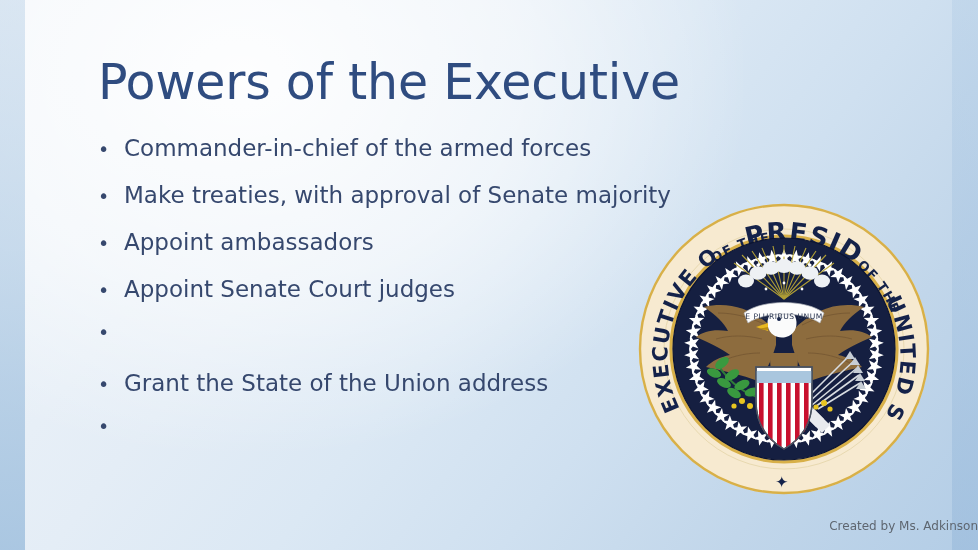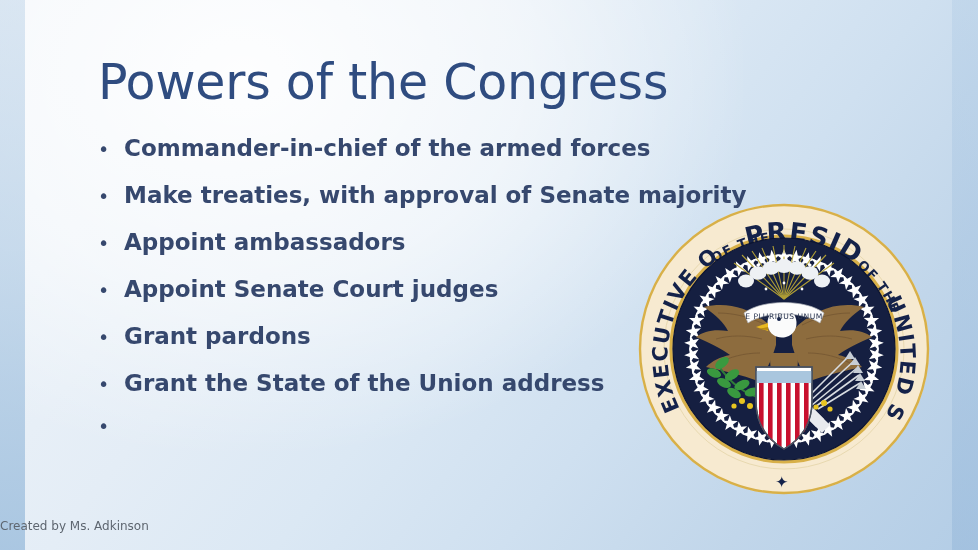--- a/index.html
+++ b/index.html
@@ -92,30 +92,29 @@
   }
   .bullet-marker {
     flex: 0 0 auto;
     width: 26px;
     font-size: 19px;
     line-height: 1;
     color: #36486e;
   }
   .bullet-text {
     flex: 0 1 auto;
-    font-weight: bold;
   }
 
   
   .footer {
     position: absolute;
     left: 0;
     right: 0;
     top: 519px;
-    text-align: left;
+    text-align: right;
     font-size: 12px;
     color: #5e6670;
   }
 
   
   .seal {
     position: absolute;
     left: 638px;
     top: 203px;
     width: 292px;
@@ -126,42 +125,41 @@
 </head>
 <body>
 
 <div class="slide">
 
   <div class="bg-base"></div>
   <div class="bg-glow"></div>
   <div class="edge-left"></div>
   <div class="edge-right"></div>
 
-  <div class="title">Powers of the Congress</div>
+  <div class="title">Powers of the Executive</div>
 
   <ul class="bullets">
     <li class="bullet-item">
       <span class="bullet-marker">•</span>
       <span class="bullet-text">Commander-in-chief of the armed forces</span>
     </li>
     <li class="bullet-item">
       <span class="bullet-marker">•</span>
       <span class="bullet-text">Make treaties, with approval of Senate majority</span>
     </li>
     <li class="bullet-item">
       <span class="bullet-marker">•</span>
       <span class="bullet-text">Appoint ambassadors</span>
     </li>
     <li class="bullet-item">
       <span class="bullet-marker">•</span>
       <span class="bullet-text">Appoint Senate Court judges</span>
     </li>
     <li class="bullet-item">
       <span class="bullet-marker">•</span>
-      <span class="bullet-text">Grant pardons</span>
     </li>
     <li class="bullet-item">
       <span class="bullet-marker">•</span>
       <span class="bullet-text">Grant the State of the Union address</span>
     </li>
     <li class="bullet-item">
       <span class="bullet-marker">•</span>
     </li>
   </ul>
 

